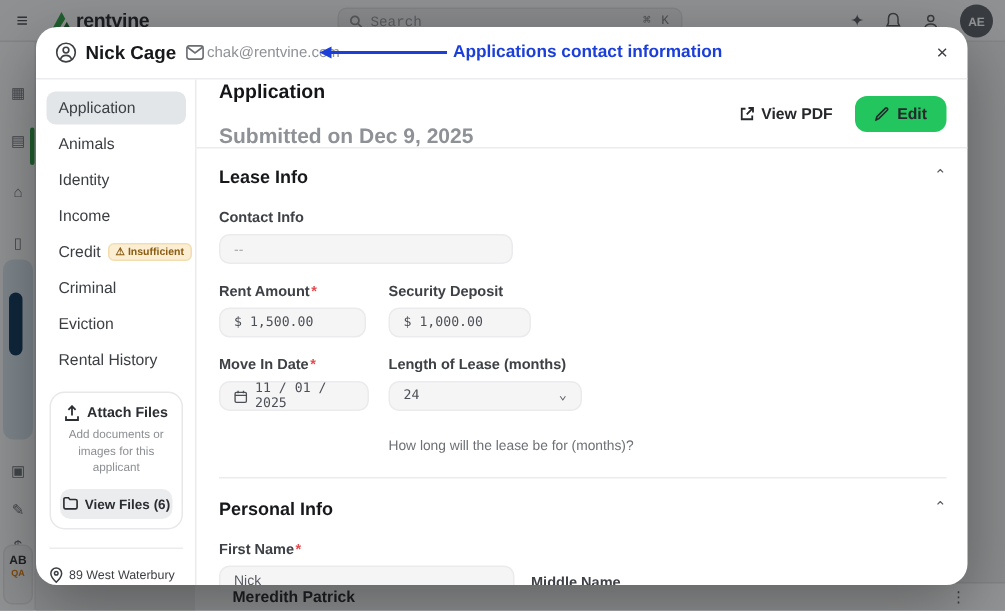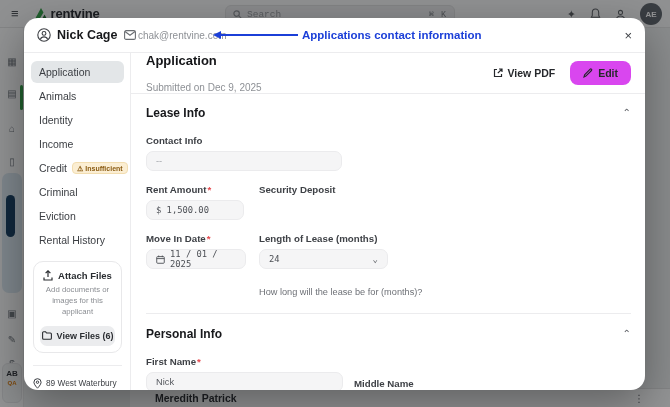--- a/index.html
+++ b/index.html
@@ -72,24 +72,24 @@
   .viewfiles-btn { width:100%; margin-top:8px; background:#ebecee; border:none; border-radius:7px;
     padding:5px 0; font-size:9px; font-weight:700; color:#2a2d31; cursor:pointer;
     display:flex; align-items:center; justify-content:center; gap:5px; font-family:inherit; }
   .addr { display:flex; gap:4px; margin:11px 2px 0 2px; padding-top:11px; border-top:1px solid #ececee; }
   .addr-text { font-size:8.3px; color:#3b3e43; line-height:1.45; text-align:left; }
 
   .content-col { flex:1; display:flex; flex-direction:column; min-width:0; }
   .content-header { flex:0 0 40px; display:flex; align-items:center; padding:0 14px 0 15px;
     border-bottom:1px solid #ececee; }
   .ch-title { font-size:13px; font-weight:700; color:#141518; }
-  .ch-sub { font-size:10px; color:#8e9196; margin-top:14px; }
+  .ch-sub { font-size:14px; color:#8e9196; margin-top:14px;font-weight:bold; }
   .viewpdf-btn { margin-left:auto; background:none; border:none; display:flex; align-items:center; gap:5px;
     font-size:10.5px; font-weight:600; color:#26282c; cursor:pointer; font-family:inherit; }
-  .edit-btn { margin-left:15px; background:#d946ef; border:none; border-radius:8px; padding:6px 13px;
+  .edit-btn { margin-left:15px; background:#22c55e; border:none; border-radius:8px; padding:6px 13px;
     display:flex; align-items:center; gap:5px; font-size:10.5px; font-weight:600; color:#26282c;
     cursor:pointer; font-family:inherit; }
 
   .form-area { flex:1; overflow:hidden; padding:12px 14px 0 15px; }
   .sect-head { display:flex; align-items:center; justify-content:space-between; margin-bottom:15px; }
   .sect-title { font-size:12px; font-weight:700; color:#17181b; }
   .chev-btn { background:none; border:none; font-size:10px; color:#55585e; cursor:pointer; line-height:1; }
   .frow { display:flex; margin-bottom:13px; }
   .f-label { display:flex; font-size:9.7px; font-weight:700; color:#3e4146; margin-bottom:5px; }
   .req { color:#e5484d; margin-left:1px; }
@@ -296,20 +296,23 @@
                   <span class="req">*</span>
               </div>
               <div class="input mono">
                 <span>$ 1,500.00</span>
               </div>
             </div>
             <div class="w95">
               <div class="f-label">
                 <span>Security Deposit</span>
               </div>
+              <div class="input mono">
+                <span>$ 1,000.00</span>
+              </div>
             </div>
           </div>
 
           <div class="frow" style="margin-bottom:0;">
             <div class="w100 g13">
               <div class="f-label">
                 <span>Move In Date</span>
                   <span class="req">*</span>
               </div>
               <div class="input mono">

